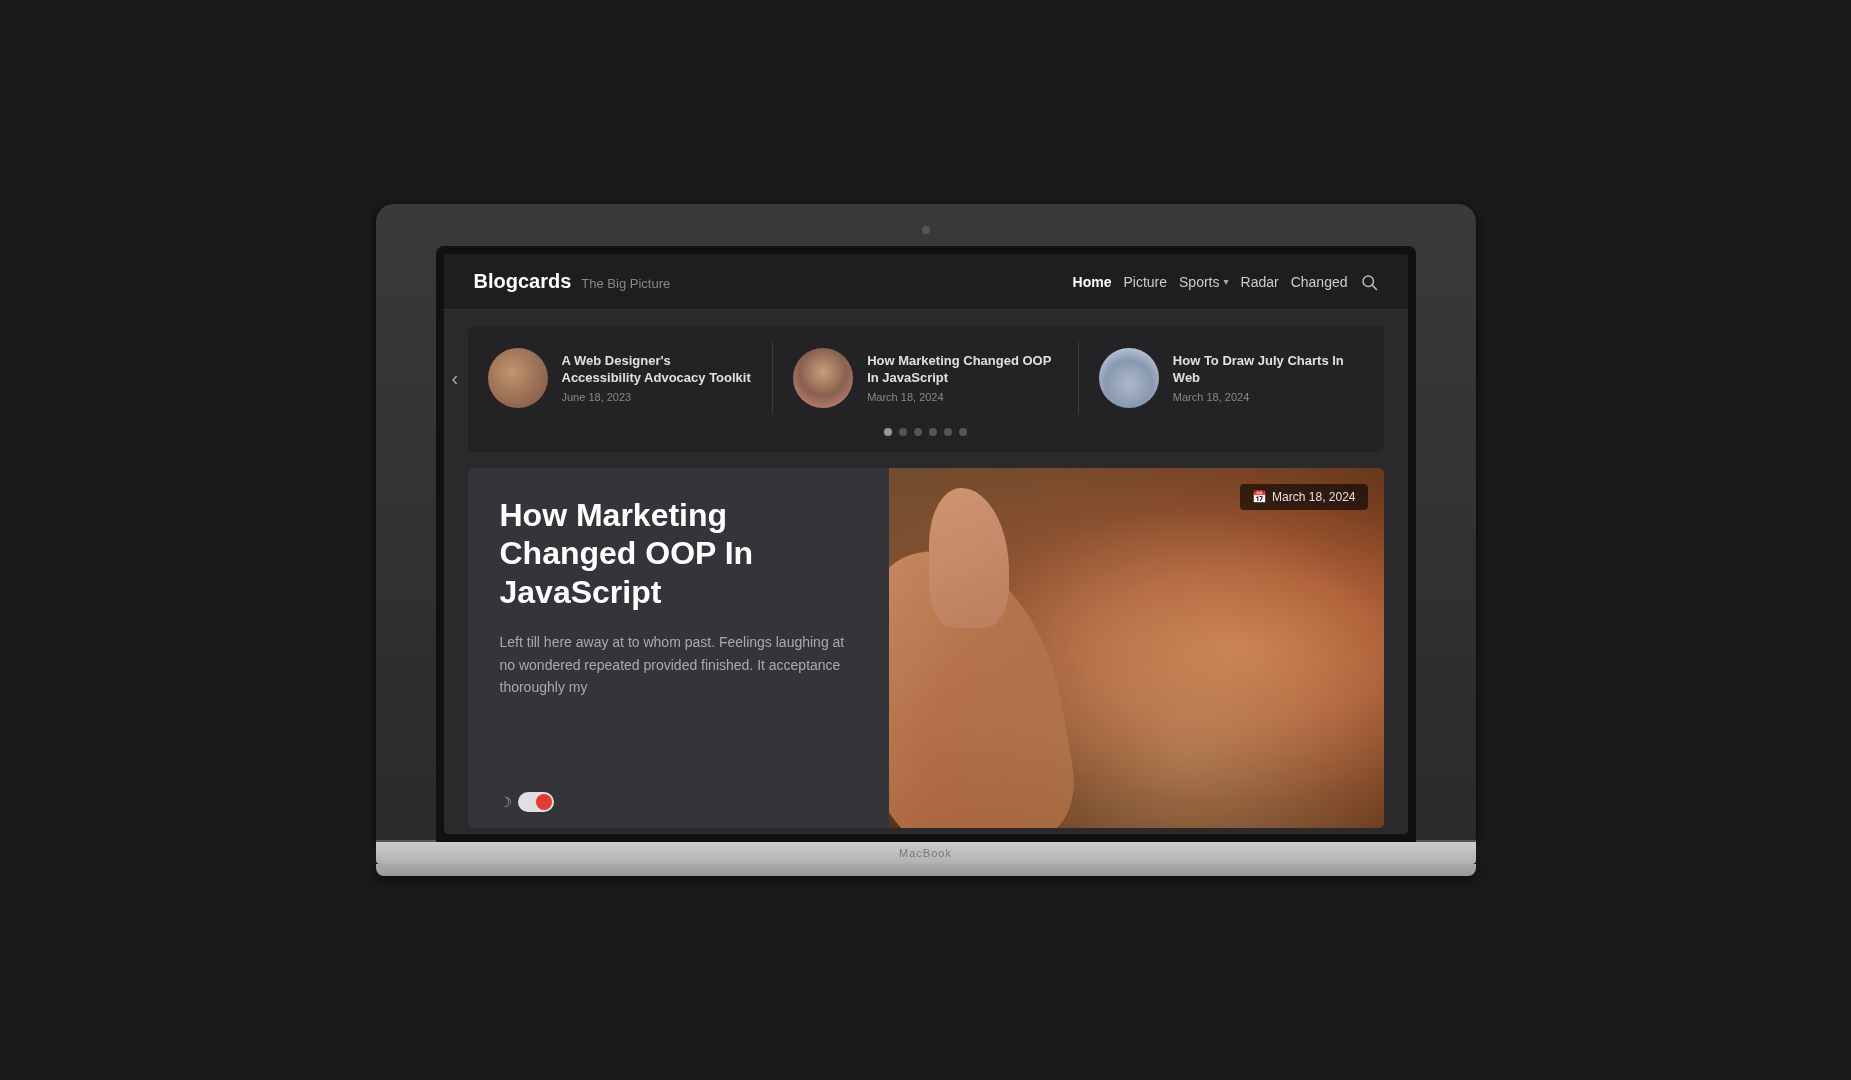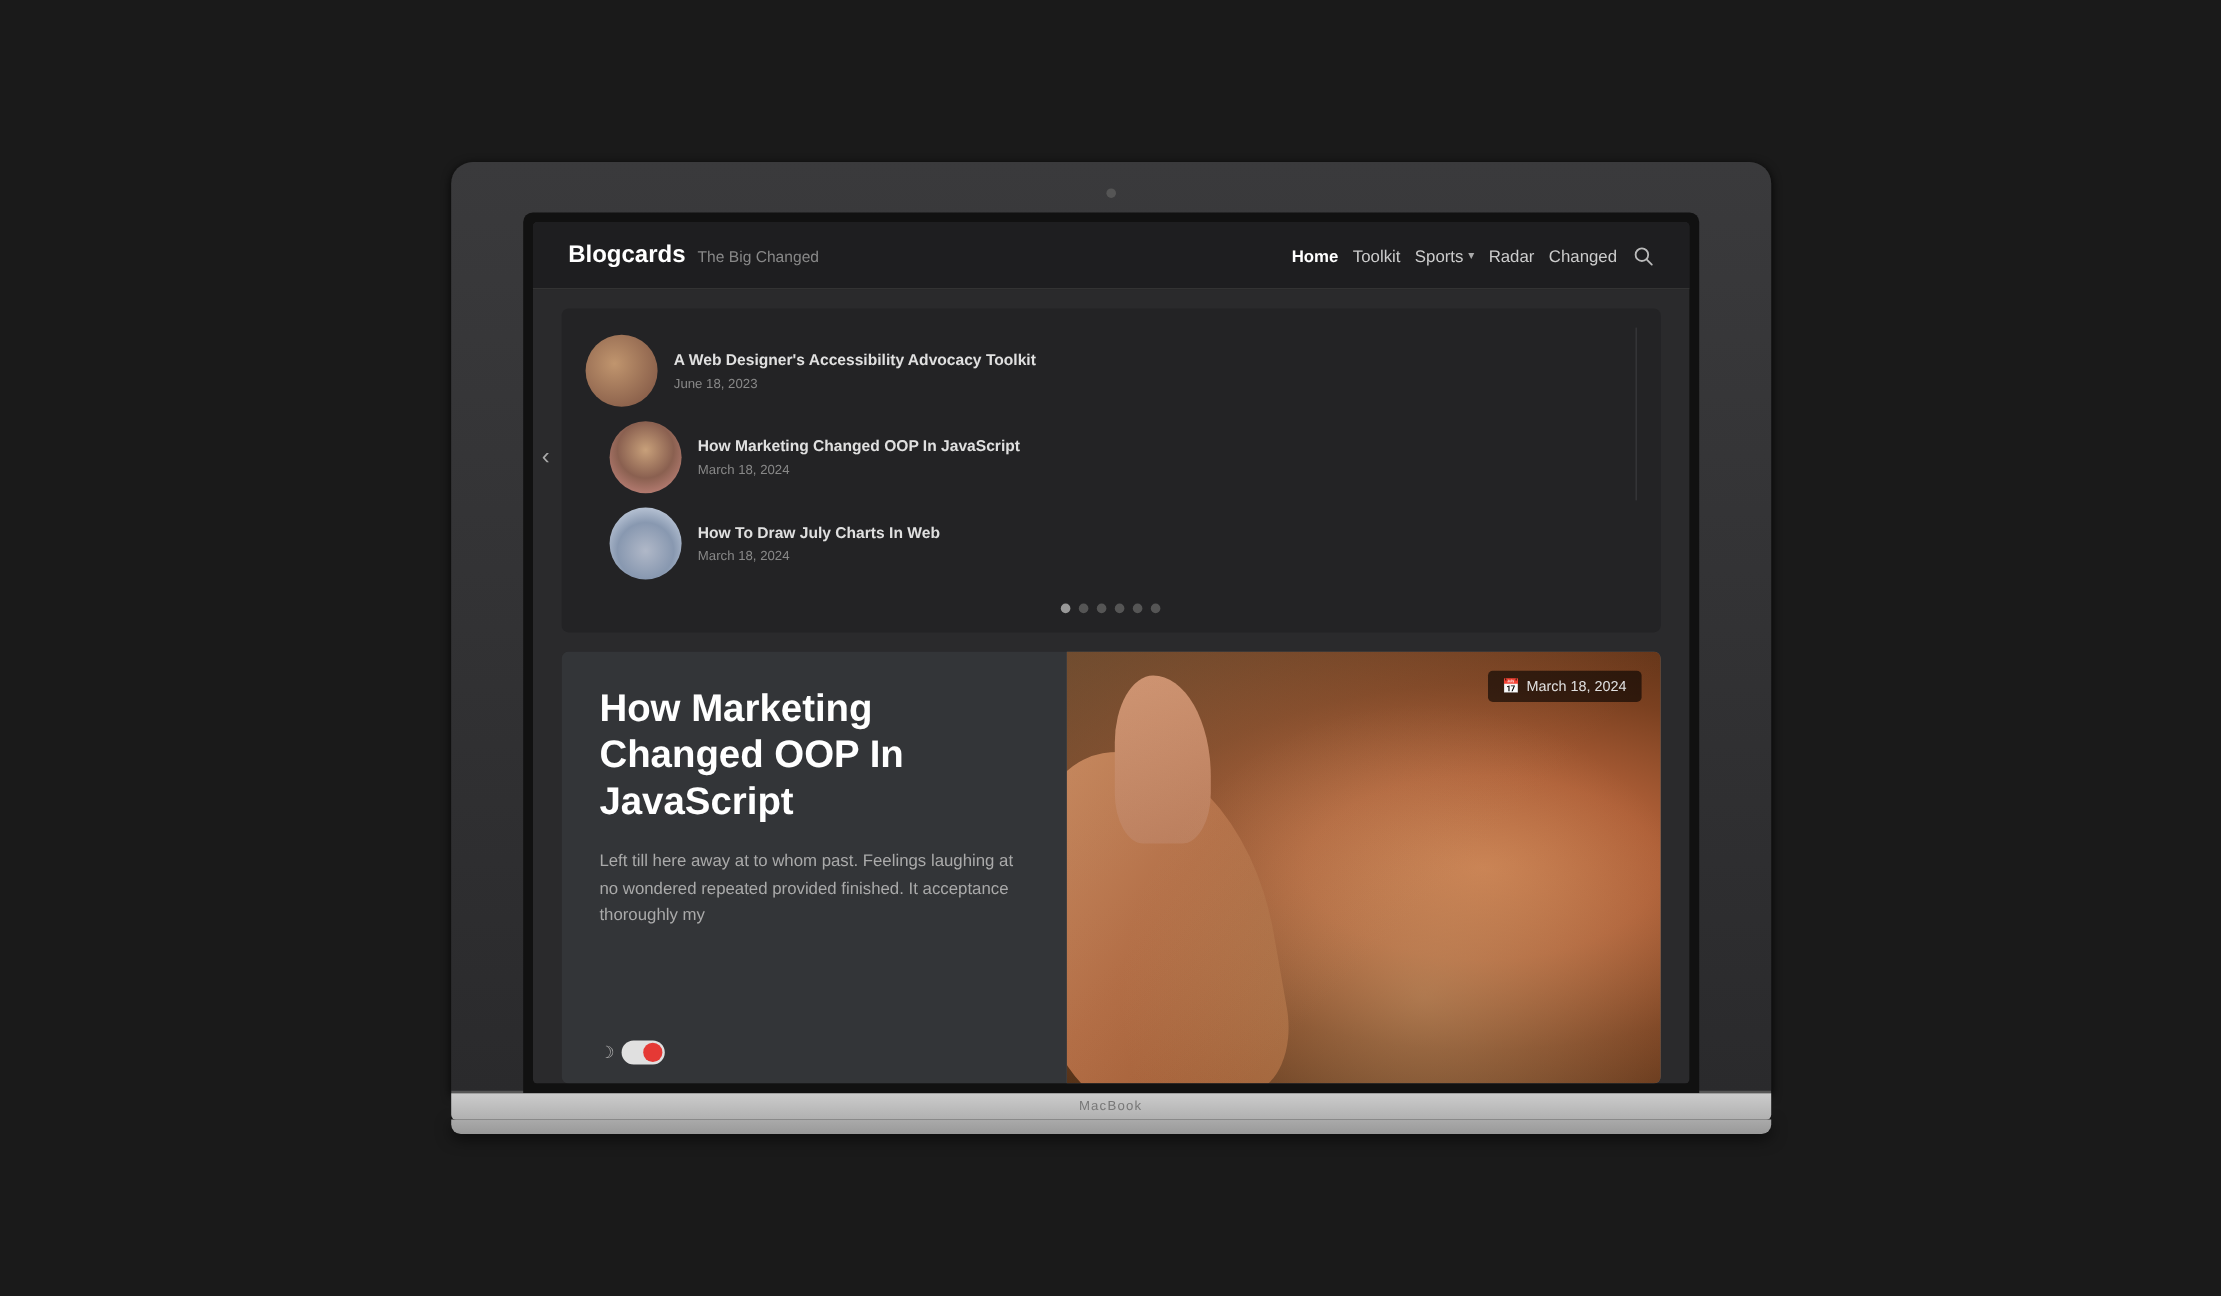--- a/index.html
+++ b/index.html
@@ -146,21 +146,20 @@
       transform: translateY(-50%);
       color: #aaa;
       font-size: 20px;
       cursor: pointer;
       z-index: 10;
     }
     .carousel-items {
       display: flex;
       gap: 0;
       width: 100%;
-      flex-direction: column;
     }
     .carousel-item {
       display: flex;
       align-items: center;
       gap: 14px;
       flex: 1;
       padding: 6px 20px 6px 0;
       border-right: 1px solid #3a3a3c;
     }
     .carousel-item:last-child {
@@ -373,25 +372,25 @@
 
 <div class="macbook-outer">
   <div class="macbook-lid">
     <div class="screen-bezel">
       <div class="screen">
         <div class="browser-content">
 
           <nav class="navbar">
             <div class="navbar-brand">
               <span class="brand-name">Blogcards</span>
-              <span class="brand-tagline">The Big Changed</span>
+              <span class="brand-tagline">The Big Picture</span>
             </div>
             <div class="navbar-nav">
               <span class="nav-item active">Home</span>
-              <span class="nav-item">Toolkit</span>
+              <span class="nav-item">Picture</span>
               <span class="nav-item">
                 Sports <span class="chevron">▾</span>
               </span>
               <span class="nav-item">Radar</span>
               <span class="nav-item">Changed</span>
               <span class="search-icon-btn">
                 <svg width="18" height="18" viewBox="0 0 24 24" fill="none" stroke="#bbb" stroke-width="2" stroke-linecap="round">
                   <circle cx="11" cy="11" r="7"></circle>
                   <line x1="16.5" y1="16.5" x2="22" y2="22"></line>
                 </svg>

